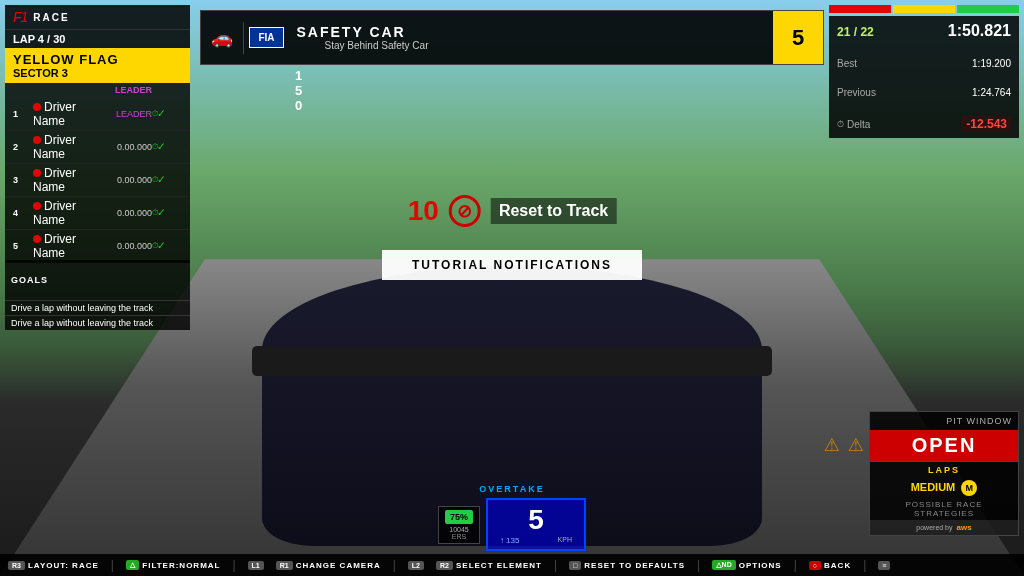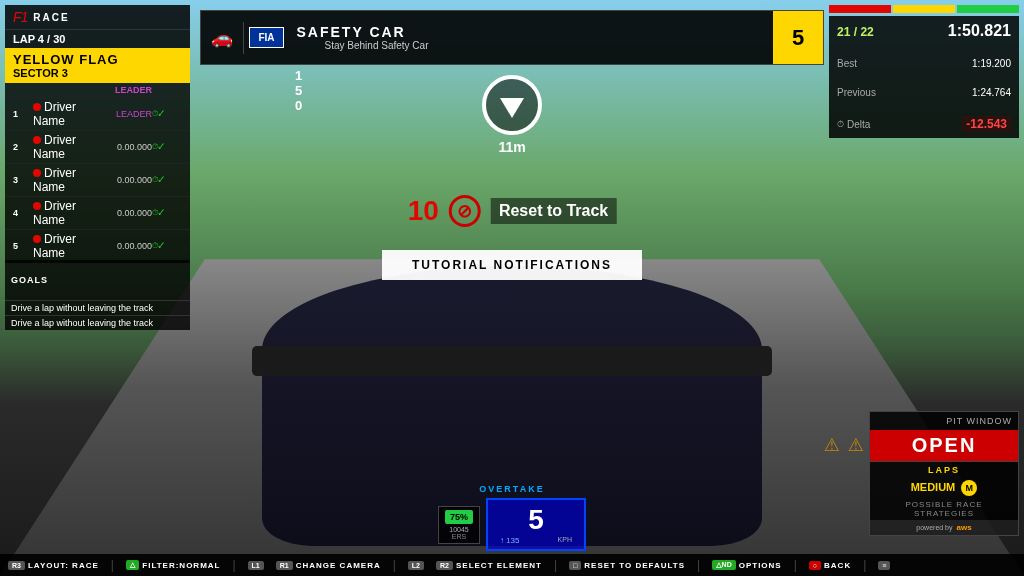--- a/index.html
+++ b/index.html
@@ -720,26 +720,20 @@
       <div class="sc-title">SAFETY CAR</div>
       <div class="sc-subtitle">Stay Behind Safety Car</div>
     </div>
     <div class="sc-lap-num">5</div>
   </div>
 
   <div class="lap-counter-sc" style="position:absolute;left:295px;top:68px;color:white;font-size:13px;font-weight:700;">
     1<br>5<br>0
   </div>
 
-  <div class="distance-indicator">
-    <div class="dist-arrow">
-      <div class="dist-arrow-inner"></div>
-    </div>
-    <div class="dist-text">11m</div>
-  </div>
 
   <div class="reset-track">
     <span class="reset-num">10</span>
     <div class="reset-icon">⊘</div>
     <span class="reset-label">Reset to Track</span>
   </div>
 
   <div class="tutorial-box">
     <span>TUTORIAL NOTIFICATIONS</span>
   </div>

